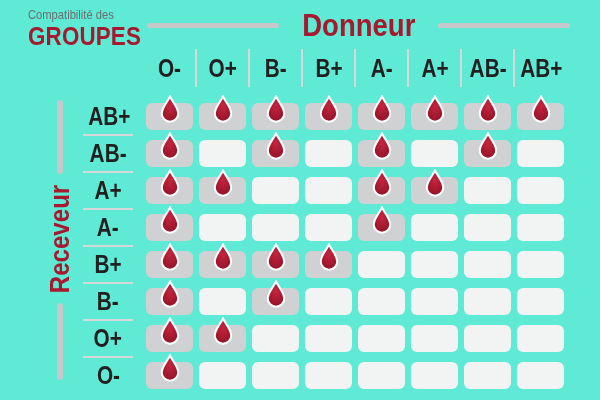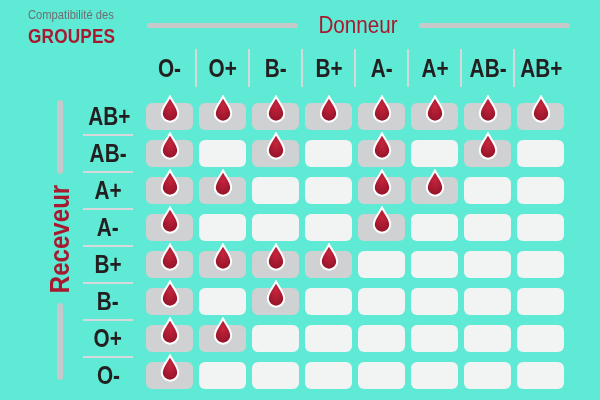--- a/index.html
+++ b/index.html
@@ -6,27 +6,27 @@
   .stage{
     position:relative;width:600px;height:400px;background:#5eead4;overflow:hidden;
     font-family:"Liberation Sans",sans-serif;-webkit-font-smoothing:antialiased;
   }
   .cond{display:inline-block;transform:scaleX(0.8);transform-origin:center;white-space:nowrap;}
   .condL{display:inline-block;transform:scaleX(0.86);transform-origin:left center;white-space:nowrap;}
 
   
   .title-block{position:absolute;left:28px;top:8px;line-height:1;}
   .eyebrow{font-size:13px;color:#6D6E71;margin-bottom:4px;}
-  .brand-line{font-size:20px;font-weight:bold;color:#A6192E;letter-spacing:0.2px;line-height:23px;}
+  .brand-line{font-size:26px;font-weight:bold;color:#A6192E;letter-spacing:0.2px;line-height:23px;}
 
   
   .donor-header{position:absolute;left:147px;top:11px;width:423px;height:28px;
     display:flex;align-items:center;gap:14px;}
   .hline{flex:1;height:5px;border-radius:3px;background:#C6C8CA;}
-  .donor-label{font-size:24px;font-weight:normal;color:#A6192E;line-height:1;}
+  .donor-label{font-size:32px;font-weight:bold;color:#A6192E;line-height:1;}
 
   
   .col-headers{position:absolute;left:144px;top:49px;width:424px;height:38px;display:flex;}
   .col-h{flex:1;display:flex;align-items:center;justify-content:center;
     font-size:26px;font-weight:bold;color:#231F20;}
   .col-h + .col-h{border-left:2px solid #D6D8D9;}
 
   
   .vbar{position:absolute;left:57px;width:6px;border-radius:3px;background:#C6C8CA;}
   .vbar.top{top:100px;height:74px;}

